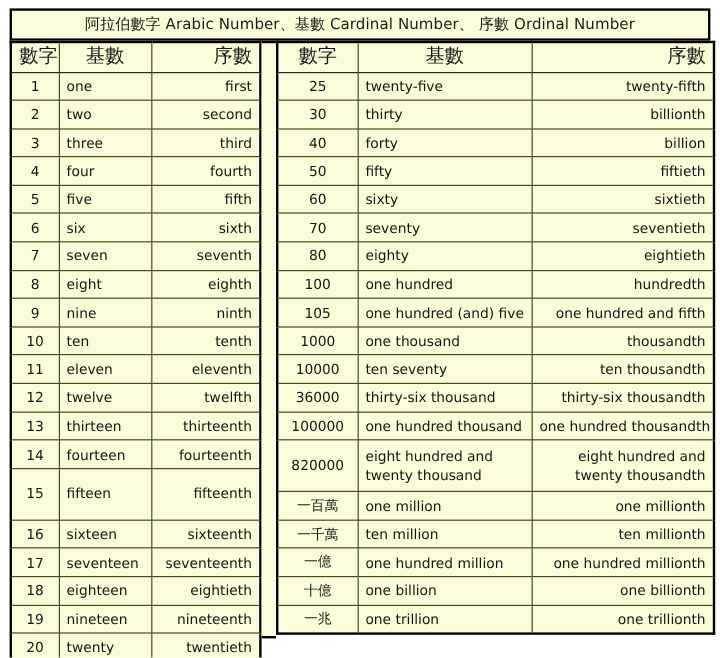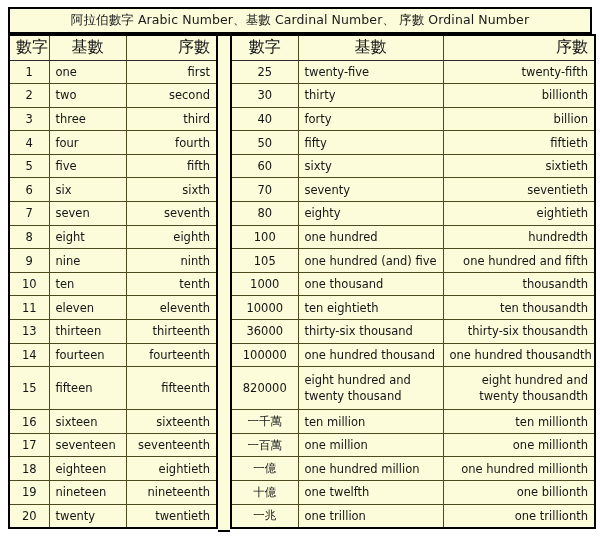--- a/index.html
+++ b/index.html
@@ -193,20 +193,25 @@
             <td class="col-num">10</td>
             <td class="col-word">ten</td>
             <td class="col-word">tenth</td>
           </tr>
           <tr>
             <td class="col-num">11</td>
             <td class="col-word">eleven</td>
             <td class="col-word">eleventh</td>
           </tr>
           <tr>
+            <td class="col-num">12</td>
+            <td class="col-word">twelve</td>
+            <td class="col-word">twelfth</td>
+          </tr>
+          <tr>
             <td class="col-num">13</td>
             <td class="col-word">thirteen</td>
             <td class="col-word">thirteenth</td>
           </tr>
           <tr>
             <td class="col-num">14</td>
             <td class="col-word">fourteen</td>
             <td class="col-word">fourteenth</td>
           </tr>
           <tr>
@@ -303,56 +308,56 @@
             <td class="col-word">one hundred  (and) five</td>
             <td class="col-word">one hundred  and fifth</td>
           </tr>
           <tr>
             <td class="col-num">1000</td>
             <td class="col-word">one thousand</td>
             <td class="col-word">thousandth</td>
           </tr>
           <tr>
             <td class="col-num">10000</td>
-            <td class="col-word">ten eightieth</td>
+            <td class="col-word">ten seventy</td>
             <td class="col-word">ten thousandth</td>
           </tr>
           <tr>
             <td class="col-num">36000</td>
             <td class="col-word">thirty-six thousand</td>
             <td class="col-word">thirty-six thousandth</td>
           </tr>
           <tr>
             <td class="col-num">100000</td>
             <td class="col-word">one hundred  thousand</td>
             <td class="col-word">one hundred  thousandth</td>
           </tr>
           <tr>
             <td class="col-num tall">820000</td>
             <td class="col-word tall">eight hundred  and twenty thousand</td>
             <td class="col-word tall">eight hundred  and twenty thousandth</td>
           </tr>
           <tr>
+            <td class="col-num">一百萬</td>
+            <td class="col-word">one million</td>
+            <td class="col-word">one millionth</td>
+          </tr>
+          <tr>
             <td class="col-num">一千萬</td>
             <td class="col-word">ten million</td>
             <td class="col-word">ten millionth</td>
           </tr>
           <tr>
-            <td class="col-num">一百萬</td>
-            <td class="col-word">one million</td>
-            <td class="col-word">one millionth</td>
-          </tr>
-          <tr>
             <td class="col-num">一億</td>
             <td class="col-word">one hundred  million</td>
             <td class="col-word">one hundred  millionth</td>
           </tr>
           <tr>
             <td class="col-num">十億</td>
-            <td class="col-word">one twelfth</td>
+            <td class="col-word">one billion</td>
             <td class="col-word">one billionth</td>
           </tr>
           <tr>
             <td class="col-num">一兆</td>
             <td class="col-word">one trillion</td>
             <td class="col-word">one trillionth</td>
           </tr>
         </tbody>
     </table>
 

